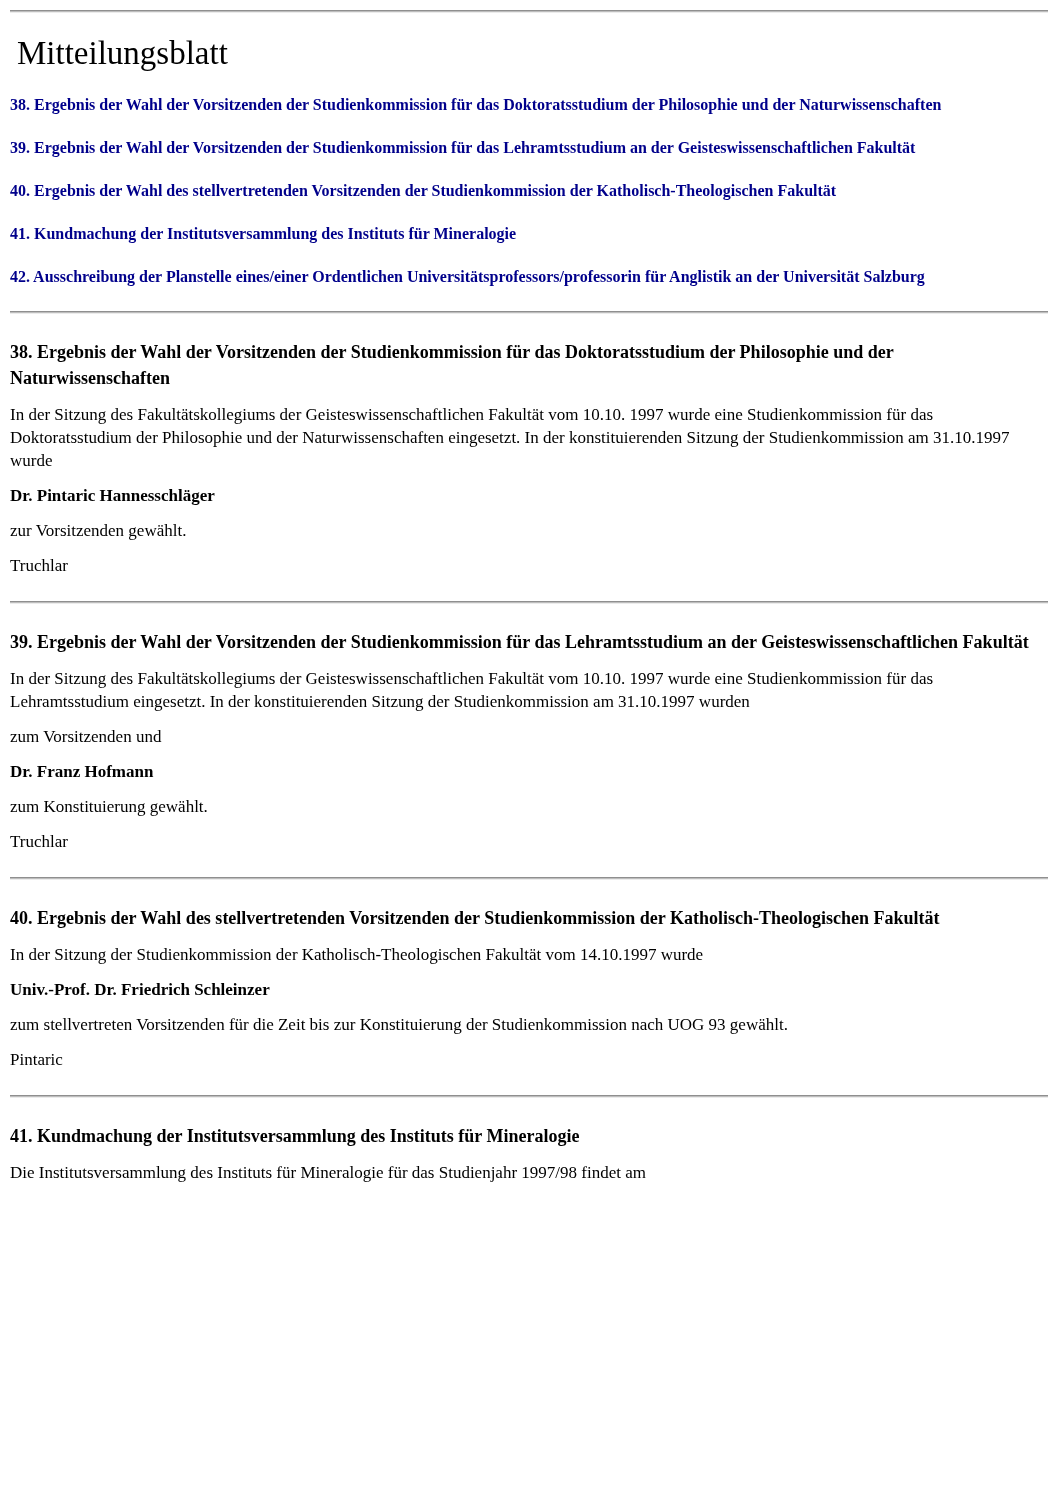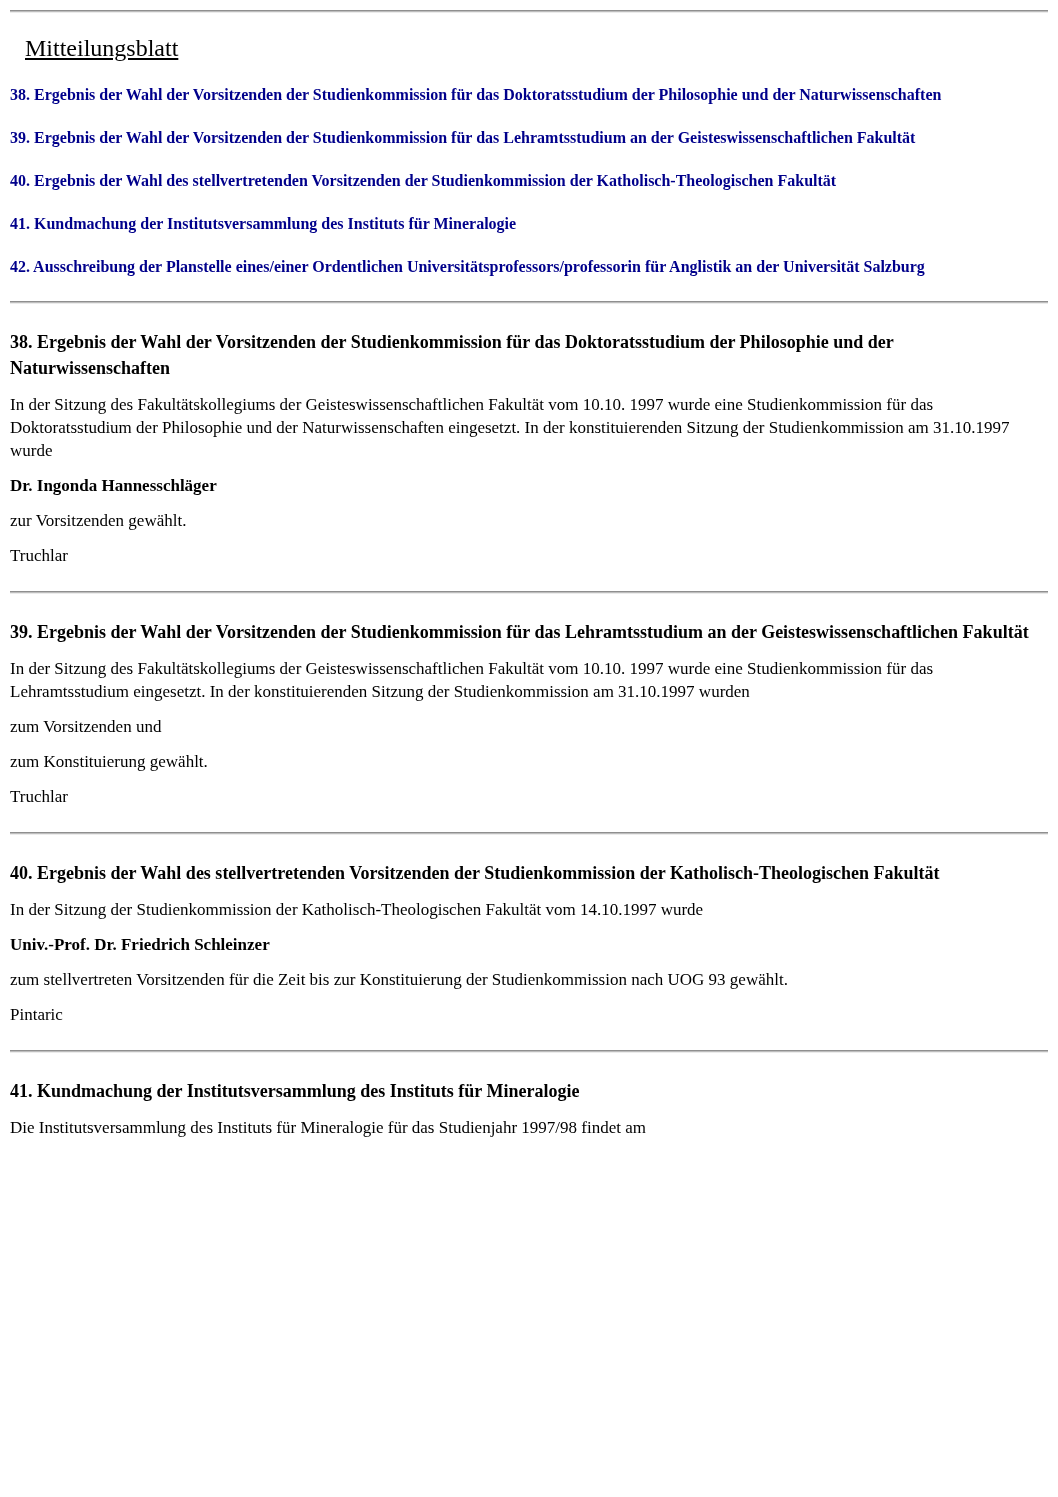--- a/index.html
+++ b/index.html
@@ -17,26 +17,25 @@
   }
   hr.rule {
     height: 1px;
     border: 0;
     border-top: 1px solid #8f8f8f;
     border-bottom: 1px solid #ececec;
     background: #bdbdbd;
     margin: 4px 0 0 0;
   }
   h1.page-title {
-    font-size: 24px;
+    font-size: 33px;
     font-weight: 400;
     letter-spacing: 0;
-    margin: 22px 0 8px 15px;
+    margin: 22px 0 8px 7px;
     line-height: 1.1;
-    text-decoration: underline;
   }
   .toc p {
     margin: 25px 0;
     font-size: 16px;
     font-weight: bold;
     line-height: 18px;
   }
   .toc a {
     color: #00008B;
     text-decoration: none;
@@ -78,30 +77,31 @@
     <p><a>40. Ergebnis der Wahl des stellvertretenden Vorsitzenden der Studienkommission der Katholisch-Theologischen Fakultät</a></p>
     <p><a>41. Kundmachung der Institutsversammlung des Instituts für Mineralogie</a></p>
     <p><a>42. Ausschreibung der Planstelle eines/einer Ordentlichen Universitätsprofessors/professorin für Anglistik an der Universität Salzburg</a></p>
   </nav>
 
   <hr class="rule toc-rule">
 
   <section>
     <h3 class="section-heading">38. Ergebnis der Wahl der Vorsitzenden der Studienkommission für das Doktoratsstudium der Philosophie und der Naturwissenschaften</h3>
     <p class="para">In der Sitzung des Fakultätskollegiums der Geisteswissenschaftlichen Fakultät vom 10.10. 1997 wurde eine Studienkommission für das Doktoratsstudium der Philosophie und der Naturwissenschaften eingesetzt. In der konstituierenden Sitzung der Studienkommission am 31.10.1997 wurde</p>
-    <p class="para bold">Dr. Ingonda Hannesschläger</p>
+    <p class="para bold">Dr. Pintaric Hannesschläger</p>
     <p class="para">zur Vorsitzenden gewählt.</p>
     <p class="para">Truchlar</p>
     <hr class="rule">
   </section>
 
   <section>
     <h3 class="section-heading">39. Ergebnis der Wahl der Vorsitzenden der Studienkommission für das Lehramtsstudium an der Geisteswissenschaftlichen Fakultät</h3>
     <p class="para">In der Sitzung des Fakultätskollegiums der Geisteswissenschaftlichen Fakultät vom 10.10. 1997 wurde eine Studienkommission für das Lehramtsstudium eingesetzt. In der konstituierenden Sitzung der Studienkommission am 31.10.1997 wurden</p>
     <p class="para">zum Vorsitzenden und</p>
+    <p class="para bold">Dr. Franz Hofmann</p>
     <p class="para">zum Konstituierung gewählt.</p>
     <p class="para">Truchlar</p>
     <hr class="rule">
   </section>
 
   <section>
     <h3 class="section-heading">40. Ergebnis der Wahl des stellvertretenden Vorsitzenden der Studienkommission der Katholisch-Theologischen Fakultät</h3>
     <p class="para">In der Sitzung der Studienkommission der Katholisch-Theologischen Fakultät vom 14.10.1997 wurde</p>
     <p class="para bold">Univ.-Prof. Dr. Friedrich Schleinzer</p>
     <p class="para">zum stellvertreten Vorsitzenden für die Zeit bis zur Konstituierung der Studienkommission nach UOG 93 gewählt.</p>

